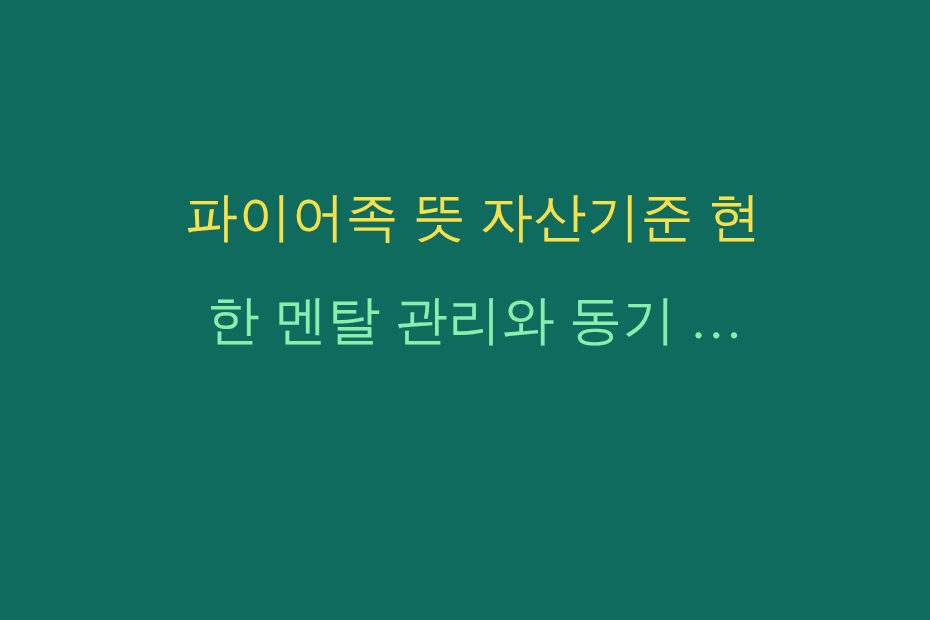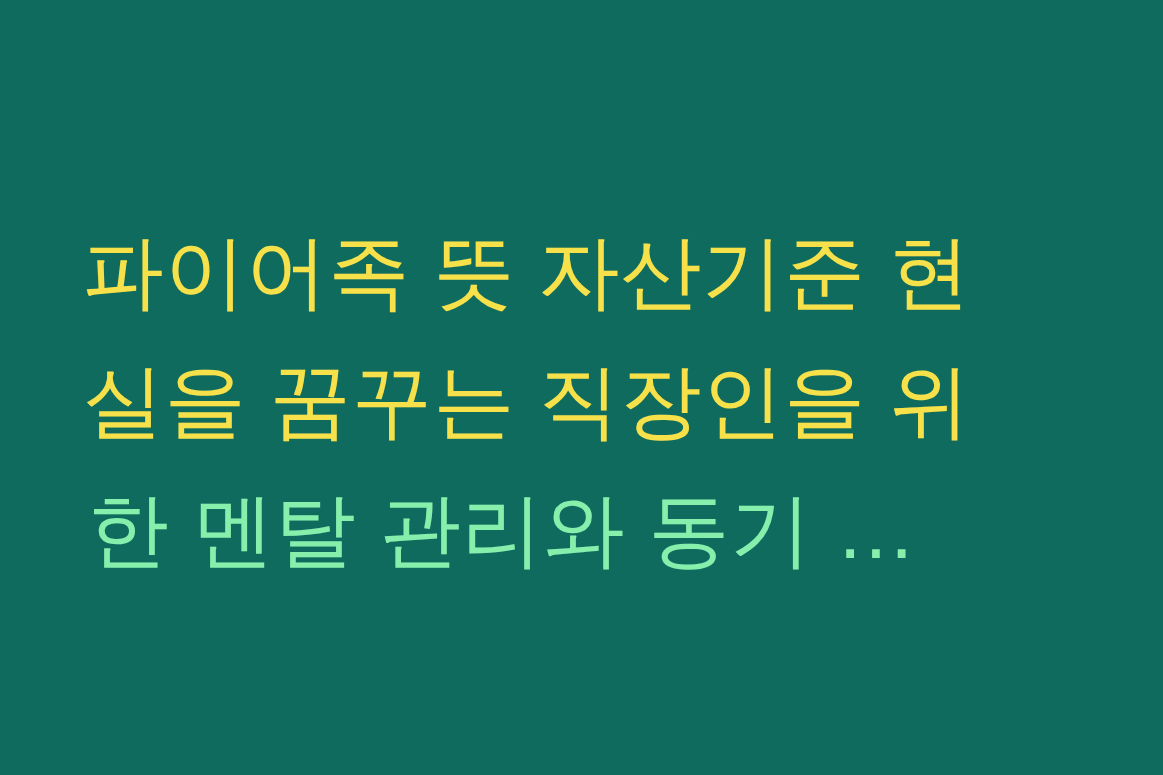--- a/index.html
+++ b/index.html
@@ -27,39 +27,39 @@
   #title-block {
     position: absolute;
     left: 62px;
     top: 166px;
     width: 818px;
   }
 
   .title-line {
     display: block;
     color: #F7E14B;
-    font-family: Liberation Sans, sans-serif;
-    font-size: 65px;
+    font-family: Liberation Serif, serif;
+    font-size: 53px;
     line-height: 103px;
     font-weight: 500;
     letter-spacing: 0.5px;
     white-space: nowrap;
     text-rendering: optimizeLegibility;
+    text-align: center;
     -webkit-font-smoothing: antialiased;
   }
 
   
   #title-line-1 { margin-left: 4px; }
   #title-line-2 { margin-left: 4px; }
   #title-line-3 { margin-left: 8px; }
 </style>
 </head>
 <body>
 
 <div id="card" style="background: rgb(15, 107, 94);">
 
   <div id="title-block">
     <span class="title-line" id="title-line-1" style="color: rgb(247, 225, 75);">파이어족 뜻 자산기준 현</span>
-    <span class="title-line" id="title-line-2" style="color: rgb(247, 225, 75);">실을 꿈꾸는 직장인을 위</span>
     <span class="title-line" id="title-line-3" style="color: #86efac;">한 멘탈 관리와 동기 …</span>
   </div>
 
 </div>
 
 </body></html>

